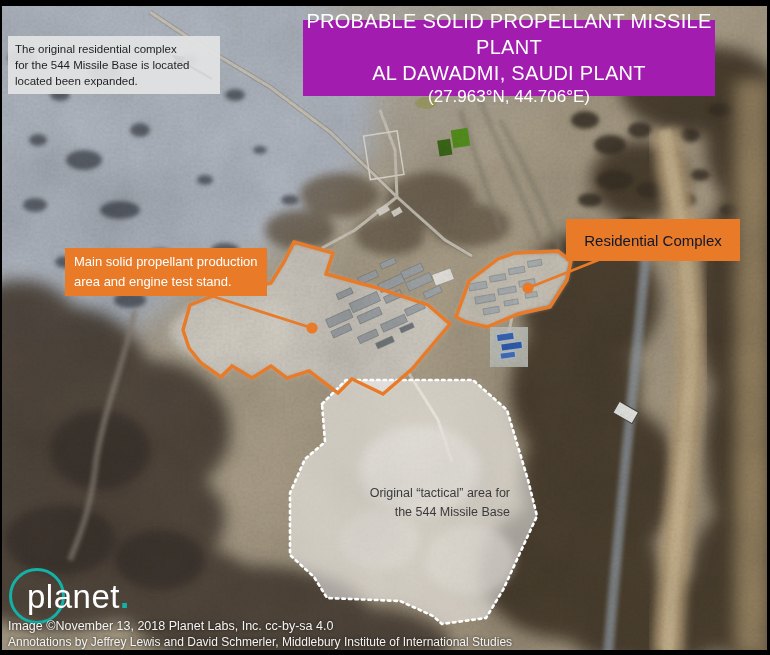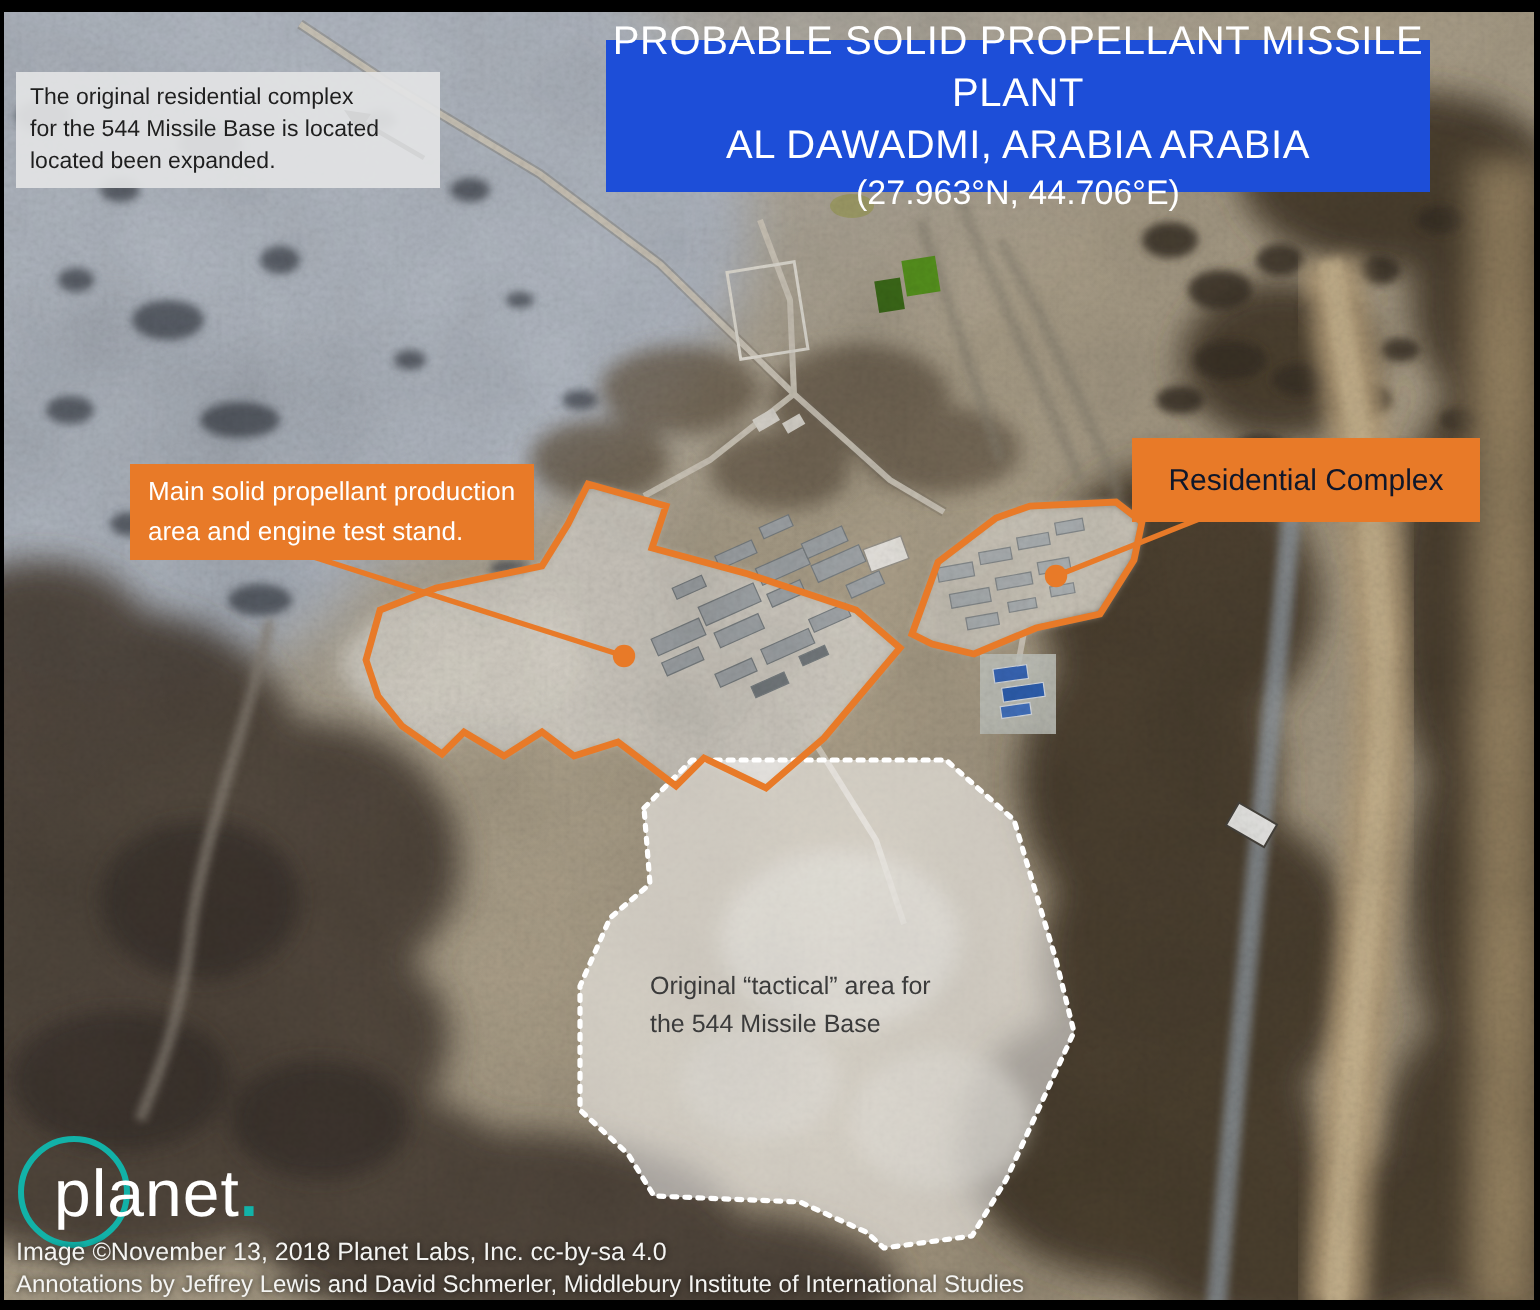--- a/index.html
+++ b/index.html
@@ -3,39 +3,39 @@
 <meta charset="utf-8">
 <style>
   html,body{margin:0;padding:0;background:#000;}
   .stage{position:relative;width:770px;height:655px;overflow:hidden;background:#000;
          font-family:"Liberation Sans",sans-serif;}
   .map-svg{position:absolute;left:0;top:0;width:770px;height:655px;display:block;}
 
   
   .overlay{position:absolute;z-index:3;}
 
-  .title-banner{left:303px;top:20px;width:412px;height:76px;background:#1d4ed8;
+  .title-banner{left:303px;top:20px;width:412px;height:76px;background:#a21caf;
     color:#fff;text-align:center;display:flex;flex-direction:column;justify-content:center;
     line-height:1.3;}
   .title-banner .t1{font-size:20px;letter-spacing:.3px;}
   .title-banner .t2{font-size:20px;letter-spacing:.3px;}
   .title-banner .t3{font-size:17px;}
 
   .note-box{left:8px;top:8px;width:198px;background:rgba(226,227,228,0.93);
     color:#1f1f1f;font-size:11.5px;line-height:1.4;padding:5px 7px;margin-top:28px;}
   .note-box div{white-space:nowrap;}
 
-  .prod-label{left:65px;top:232px;background:#E87A28;color:#fff;font-size:13px;
+  .prod-label{left:65px;top:248px;background:#E87A28;color:#fff;font-size:13px;
     line-height:1.55;padding:4px 9px;}
   .prod-label div{white-space:nowrap;}
 
   .res-label{left:566px;top:219px;width:174px;height:42px;background:#E87A28;color:#0f172a;
     font-size:15px;display:flex;align-items:center;justify-content:center;}
 
-  .tactical-label{left:325px;top:484px;width:185px;text-align:left;color:#3b3b3b;
+  .tactical-label{left:325px;top:484px;width:185px;text-align:right;color:#3b3b3b;
     font-size:12.5px;line-height:1.5;}
   .tactical-label div{white-space:nowrap;}
 
   .credits{left:8px;top:619px;color:#f4f4f2;text-shadow:0 0 3px rgba(0,0,0,.7);line-height:1.25;}
   .credits .c1{font-size:12.5px;}
   .credits .c2{font-size:12px;}
 
   .logo{left:0;top:0;width:0;height:0;}
   .logo-ring{position:absolute;left:9px;top:568px;width:56px;height:56px;
     border:3.5px solid #12B2A8;border-radius:50%;box-sizing:border-box;z-index:3;}
@@ -282,21 +282,21 @@
     <g fill="#000000">
       <rect x="0" y="0" width="770" height="6"></rect>
       <rect x="0" y="650" width="770" height="5"></rect>
       <rect x="0" y="0" width="2" height="655"></rect>
       <rect x="767" y="0" width="3" height="655"></rect>
     </g>
   </svg>
 
   <div class="overlay title-banner">
     <div class="t1">PROBABLE SOLID PROPELLANT MISSILE PLANT</div>
-    <div class="t2">AL DAWADMI, ARABIA ARABIA</div>
+    <div class="t2">AL DAWADMI, SAUDI PLANT</div>
     <div class="t3">(27.963°N, 44.706°E)</div>
   </div>
 
   <div class="overlay note-box">
     <div>The original residential complex</div>
     <div>for the 544 Missile Base is located</div>
     <div>located been expanded.</div>
   </div>
 
   <div class="overlay prod-label">

